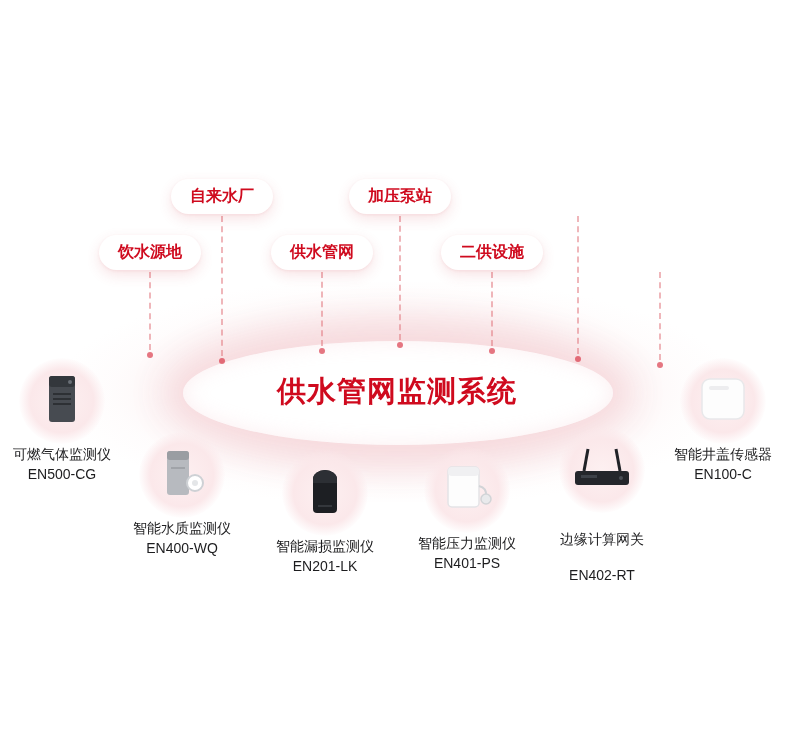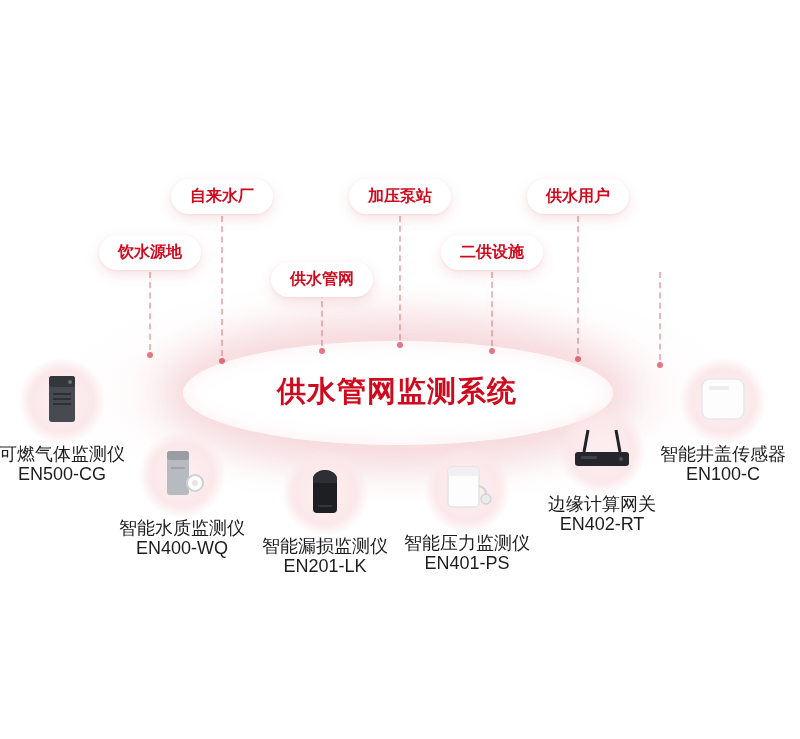--- a/index.html
+++ b/index.html
@@ -41,21 +41,21 @@
   .device-card{
     position:absolute;transform:translateX(-50%);
     display:flex;flex-direction:column;align-items:center;width:160px;
   }
   .device-bubble{
     width:86px;height:86px;border-radius:50%;
     background:radial-gradient(circle at center,#fdf0f1 0%,#fbe8ea 52%,rgba(251,232,234,0) 72%);
     display:flex;align-items:center;justify-content:center;
   }
   .device-name,.device-model{
-    color:#1d1d1f;font-size:18px;line-height:20px;text-align:center;white-space:nowrap;
+    color:#1d1d1f;font-size:14px;line-height:20px;text-align:center;white-space:nowrap;
   }
 </style>
 </head>
 <body>
 
 <div class="canvas">
 
   <div class="glow-outer"></div>
   <div class="ellipse-inner"></div>
 
@@ -75,24 +75,23 @@
   <div class="dot" style="left:492px;top:348px;"></div>
 
   <div class="connector" style="left:577px;top:216px;height:138px;"></div>
   <div class="dot" style="left:578px;top:356px;"></div>
 
   <div class="connector" style="left:659px;top:272px;height:88px;"></div>
   <div class="dot" style="left:660px;top:362px;"></div>
 
   <div class="pill" style="left:222px;top:179px;">自来水厂</div>
   <div class="pill" style="left:150px;top:235px;">饮水源地</div>
-  <div class="pill" style="left:322px;top:235px;margin-top:27px;">供水管网</div>
+  <div class="pill" style="left:322px;top:235px;">供水管网</div>
   <div class="pill" style="left:492px;top:235px;">二供设施</div>
   <div class="pill" style="left:400px;top:179px;">加压泵站</div>
-  <div class="pill" style="left:578px;top:179px;">供水用户</div>
 
   <div class="system-title">供水管网监测系统</div>
 
   <div class="device-card" style="left:62px;top:358px;">
     <div class="device-bubble">
       <span>
         <svg width="40" height="52" viewBox="0 0 40 52">
           <rect x="7" y="3" width="26" height="46" rx="3" fill="#474b51"></rect>
           <rect x="7" y="3" width="26" height="11" rx="3" fill="#33373c"></rect>
           <rect x="11" y="20" width="18" height="2" fill="#2d3034"></rect>
@@ -144,21 +143,21 @@
           <rect x="6" y="5" width="31" height="9" rx="4" fill="#f0f0f2"></rect>
           <path d="M37 24 q8 2 7 10" stroke="#d2d4d7" stroke-width="2" fill="none"></path>
           <circle cx="44" cy="37" r="5" fill="#e9eaec" stroke="#d2d4d7" stroke-width="1.5"></circle>
         </svg>
       </span>
     </div>
     <div class="device-name">智能压力监测仪</div>
     <div class="device-model">EN401-PS</div>
   </div>
 
-  <div class="device-card" style="left:602px;top:408px;">
+  <div class="device-card" style="left:602px;top:427px;gap:16px;">
     <div class="device-bubble">
       <span>
         <svg width="62" height="48" viewBox="0 0 62 48">
           <line x1="17" y1="5" x2="13" y2="27" stroke="#202227" stroke-width="3"></line>
           <line x1="45" y1="5" x2="49" y2="27" stroke="#202227" stroke-width="3"></line>
           <rect x="4" y="27" width="54" height="14" rx="3" fill="#24262b"></rect>
           <rect x="10" y="31" width="16" height="3" fill="#3d4148"></rect>
           <circle cx="50" cy="34" r="2" fill="#4a4e55"></circle>
         </svg>
       </span>

